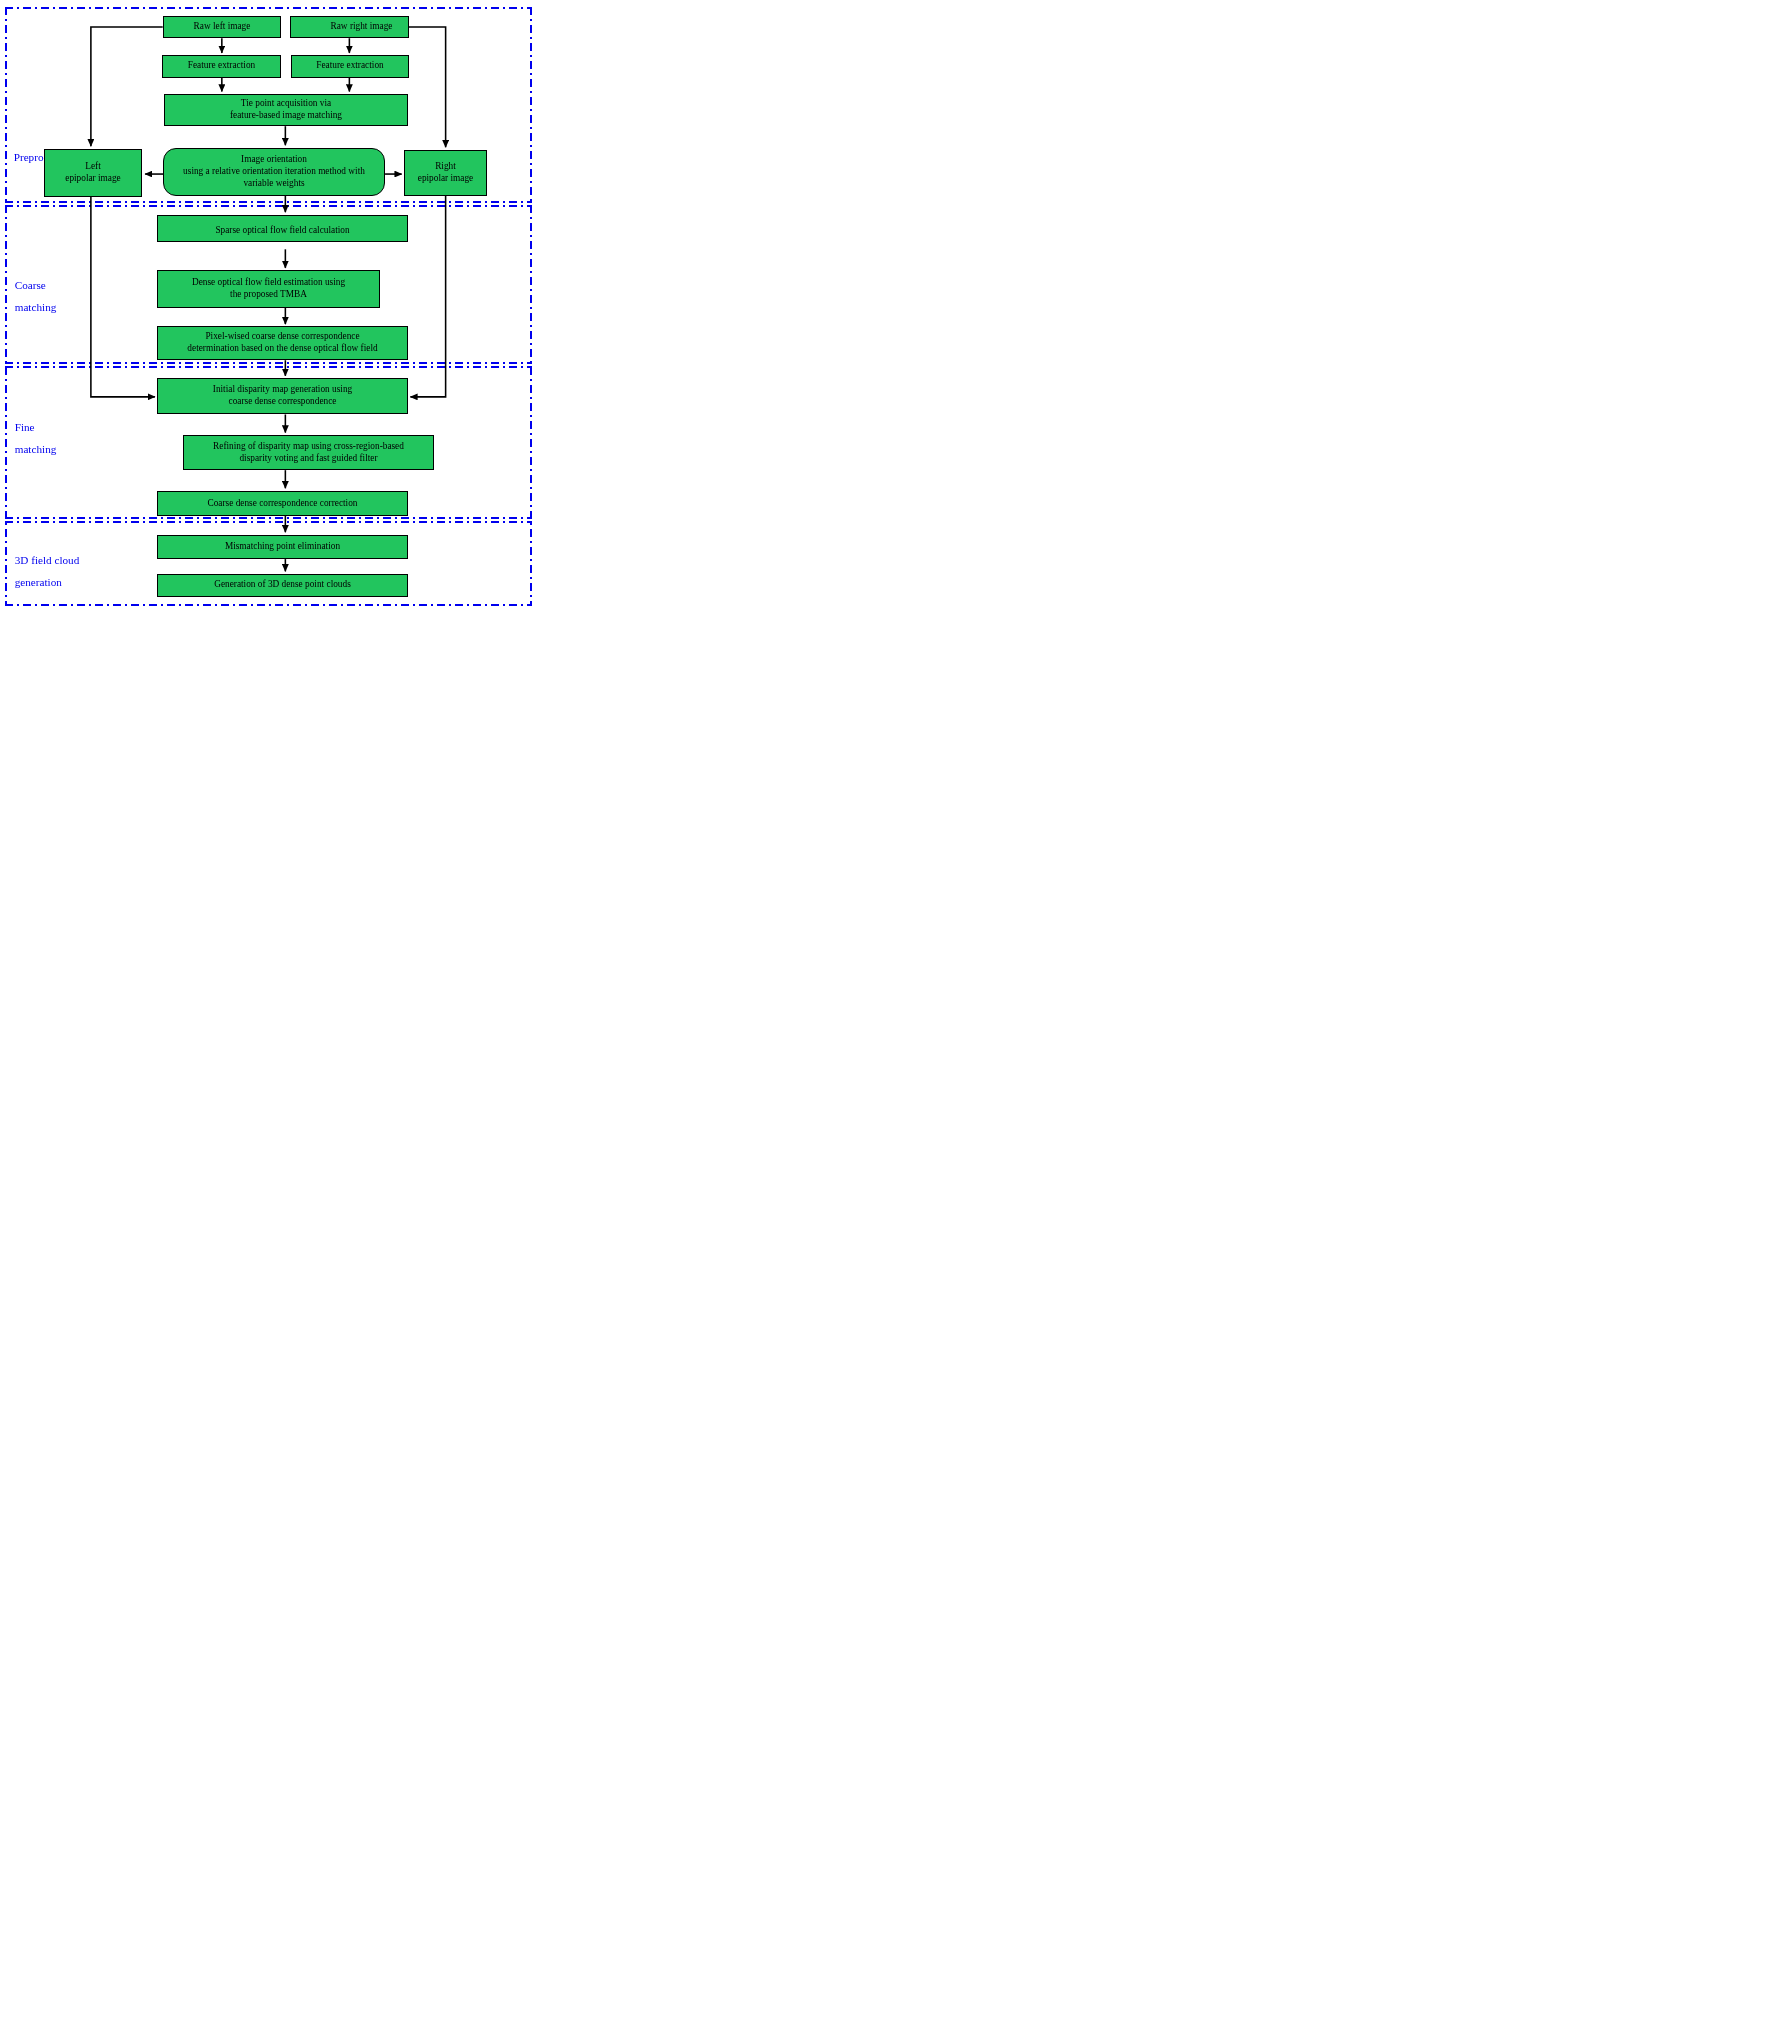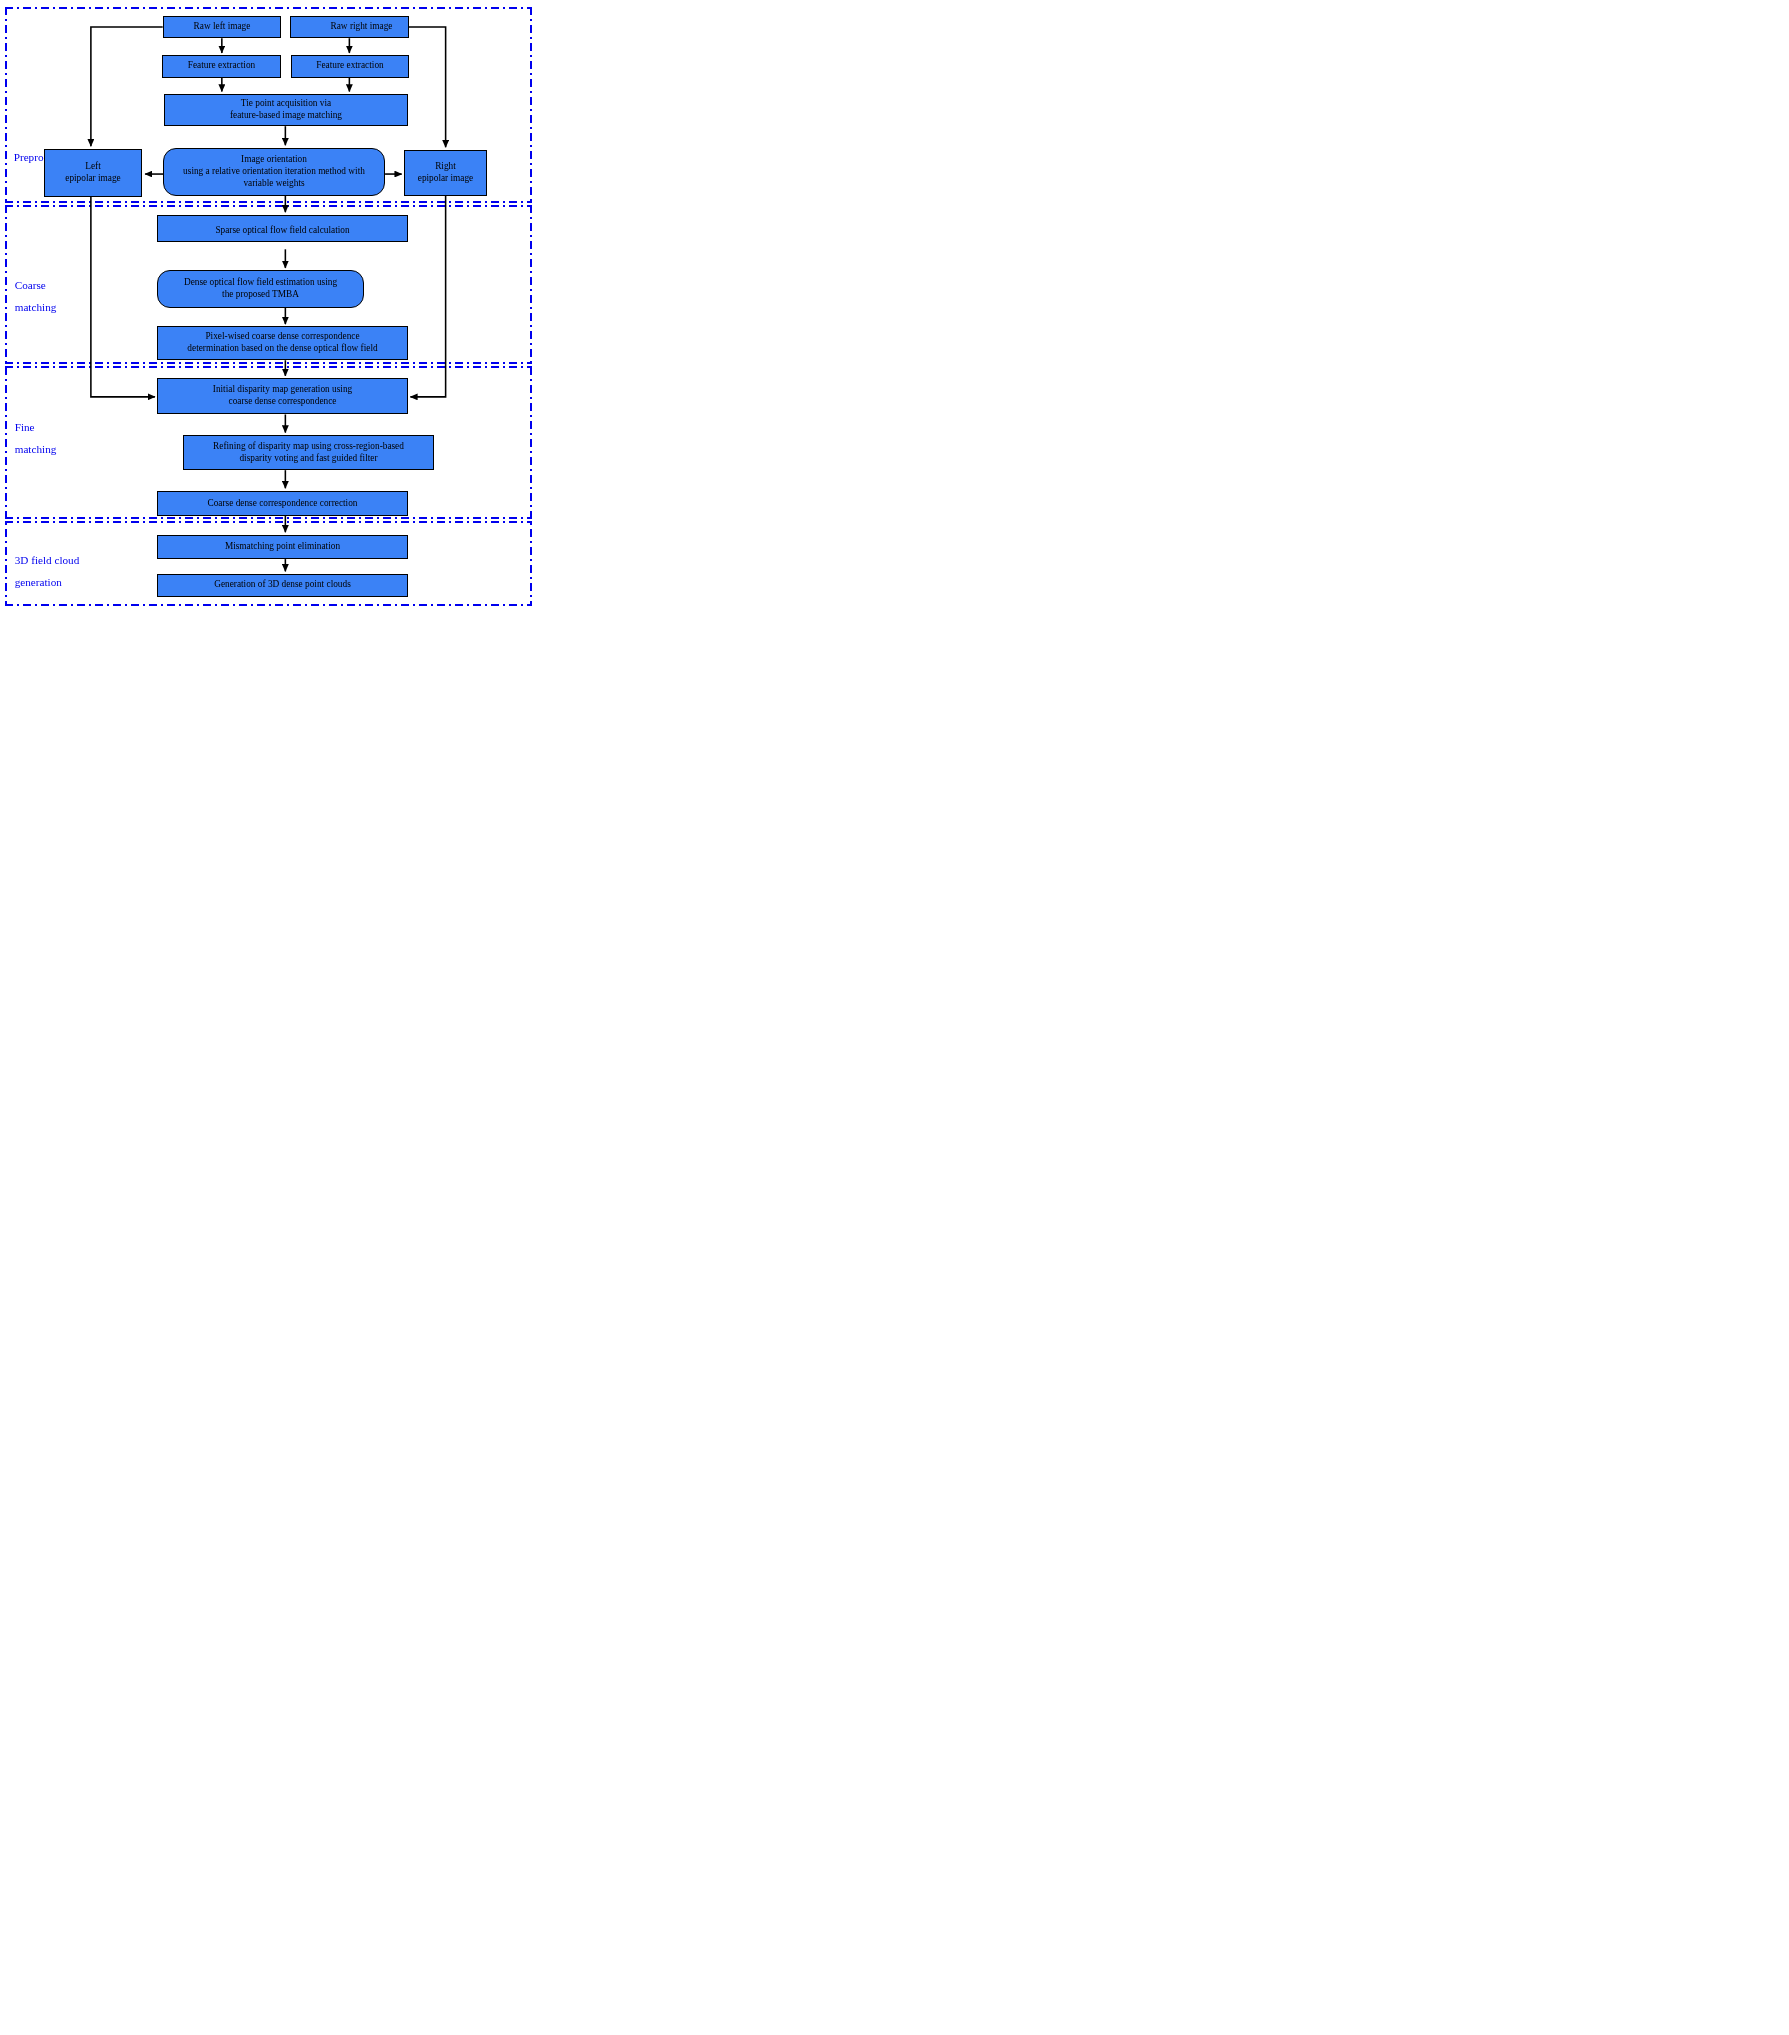--- a/index.html
+++ b/index.html
@@ -9,21 +9,21 @@
     background:#ffffff;
     font-family:"Liberation Serif","DejaVu Serif",serif;
     overflow:hidden;
   }
   .dash{position:absolute;}
   .dash.h{height:2px;background:repeating-linear-gradient(90deg,var(--blue) 0 7.8px,transparent 7.8px 11.7px,var(--blue) 11.7px 14px,transparent 14px 18px);}
   .dash.v{width:2px;background:repeating-linear-gradient(180deg,var(--blue) 0 7.8px,transparent 7.8px 11.7px,var(--blue) 11.7px 14px,transparent 14px 18px);}
   .flow-box{
     position:absolute;
     border:1.5px solid #000;
-    background:#3b82f6;
+    background:#22c55e;
     display:flex;flex-direction:column;
     align-items:center;justify-content:center;
     text-align:center;
     font-size:9.3px;line-height:11.7px;color:#000;
     box-sizing:border-box;
   }
   .flow-box.top-align{justify-content:flex-start;padding-top:5.4px;}
   .section-label{
     position:absolute;
     color:var(--blue);
@@ -126,21 +126,21 @@
     <span>epipolar image</span>
   </div>
   <div class="flow-box" style="left:404px;top:150px;width:83px;height:46px;">
     <span>Right</span>
     <span>epipolar image</span>
   </div>
 
   <div class="flow-box top-align" style="left:157px;top:215px;width:251px;height:27px;justify-content:center;">
     <span>Sparse optical flow field calculation</span>
   </div>
-  <div class="flow-box" style="left:157px;top:270px;width:207px;height:38px;border-radius:13px;">
+  <div class="flow-box" style="left:157px;top:270px;width:223px;height:38px;">
     <span>Dense optical flow field estimation using</span>
     <span>the proposed TMBA</span>
   </div>
   <div class="flow-box" style="left:157px;top:326px;width:251px;height:34px;">
     <span>Pixel-wised coarse dense correspondence</span>
     <span>determination based on the dense optical flow field</span>
   </div>
 
   <div class="flow-box" style="left:157px;top:378px;width:251px;height:36px;">
     <span>Initial disparity map generation using</span>

